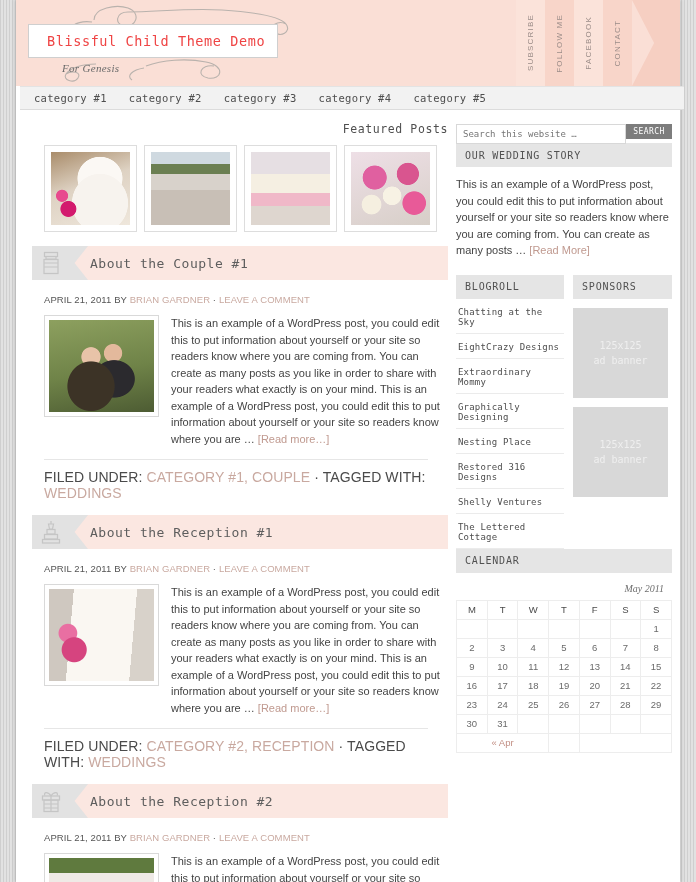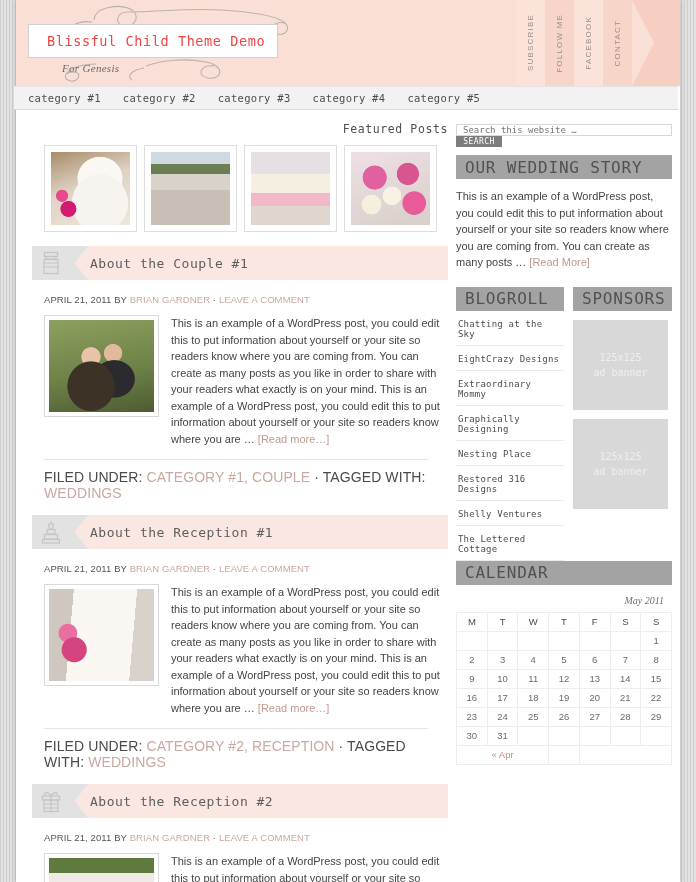--- a/index.html
+++ b/index.html
@@ -77,21 +77,21 @@
     font-size:8px; letter-spacing:1.2px; color:#9b8c88; text-transform:uppercase;
     white-space:nowrap;
   }
   .ribbon-tail {
     width:48px; height:86px; background:#f6cfc2;
     clip-path: polygon(0 0, 100% 0, 100% 100%, 0 100%, 46% 50%);
   }
 
   
   .catnav {
-    margin-left:14px; width:664px; height:24px;
+    margin-left:20px; width:664px; height:24px;
     background:#f2f2f2; border-top:1px solid #e3e3e3; border-bottom:1px solid #dcdcdc;
     display:flex; align-items:center; padding-left:14px;
   }
   .catnav a {
     font-family:"DejaVu Sans Mono", monospace; font-size:10.5px;
     color:#4d4d4d; text-decoration:none; margin-right:22px; letter-spacing:.3px;
   }
 
   
   .content-wrap { display:flex; margin-left:16px; width:664px; padding-top:6px; }
@@ -175,36 +175,36 @@
     margin-left:12px; font-size:11px; line-height:16.5px; color:#444;
   }
   .post-text .more { color:#c09a90; }
   .post-footer {
     margin:12px 20px 0 20px; padding-top:9px; border-top:1px solid #e6e6e6;
     font-size:14px; color:#4a4a4a; text-transform:uppercase; letter-spacing:.1px;
   }
   .post-footer .lnk { color:#c9a9a0; }
 
   
-  .searchrow { display:flex; height:15px; margin-bottom:16px;flex-direction:column; }
+  .searchrow { display:flex; height:15px; margin-bottom:4px; }
   .searchinput {
     flex:1; border:1px solid #d8d8d8; background:#fff;
     font-family:"DejaVu Sans Mono", monospace; font-size:9px; color:#8a8a8a;
     padding:0 6px; outline:none; height:20px;
   }
   .searchbtn {
     width:46px; background:#7d7d7d; color:#fff; border:none;
     font-family:"DejaVu Sans Mono", monospace; font-size:8px; letter-spacing:.4px;
     text-transform:uppercase; cursor:pointer;
   }
   .widget { margin-bottom:16px; }
   .widget-title {
-    background:#a3a3a3; height:24px; display:flex; align-items:center;
+    background:#e5e5e5; height:24px; display:flex; align-items:center;
     padding-left:9px; font-family:"DejaVu Sans Mono", monospace;
-    font-size:16px; color:#515151; letter-spacing:.8px; text-transform:uppercase;
+    font-size:10px; color:#515151; letter-spacing:.8px; text-transform:uppercase;
   }
   .widget-body { font-size:11px; line-height:16.5px; color:#444; padding:9px 2px 0 0; }
   .widget-body .more { color:#c09a90; }
   .twocol { display:flex; gap:9px; }
   .col-left { width:108px; }
   .col-right { width:99px; }
   .bloglist { list-style:none; margin:0; padding:0; }
   .bloglist li { border-bottom:1px solid #ebebeb; }
   .bloglist a {
     display:block; padding:8px 2px 6px 2px; text-decoration:none;

